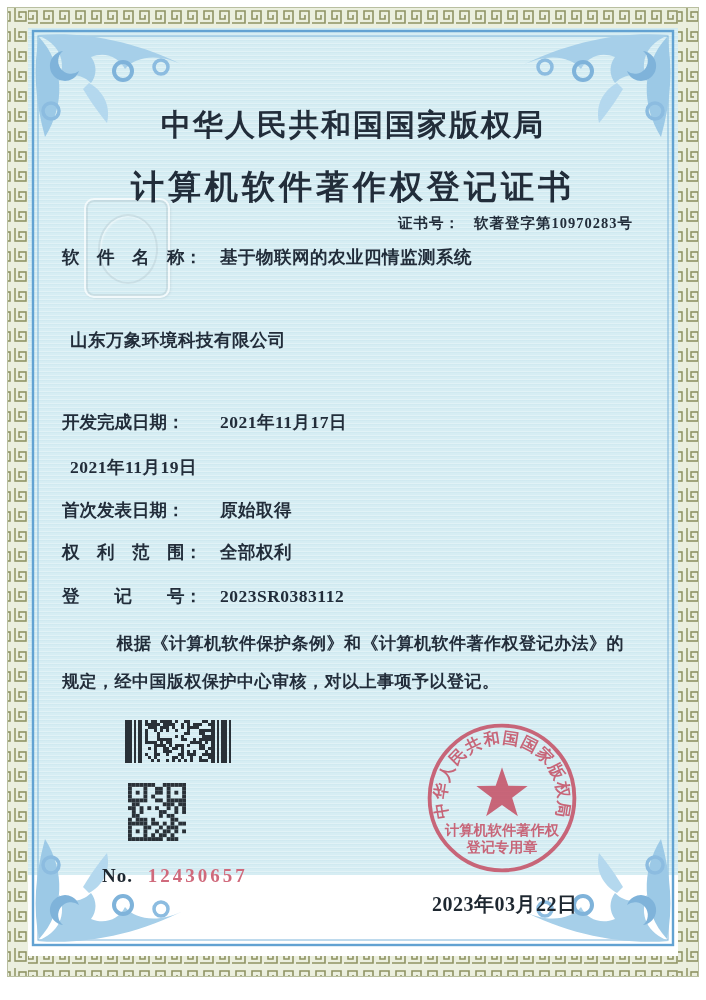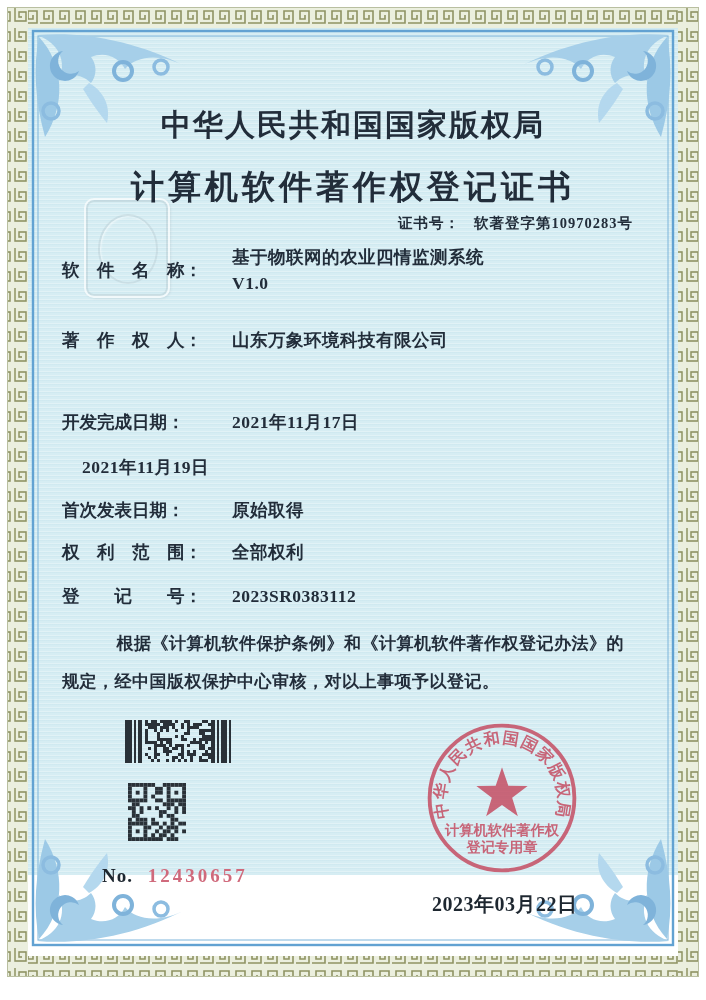--- a/index.html
+++ b/index.html
@@ -9,21 +9,21 @@
         background:#d6edf3;
         background-image:repeating-linear-gradient(to bottom, rgba(255,255,255,0.28) 0 1px, rgba(190,222,232,0.25) 1px 2px, rgba(214,237,243,0) 2px 4px);}
   .deco-svg{position:absolute;left:0;top:0;width:692px;height:978px;}
   .txt{position:absolute;color:#222d3a;}
   .title1{left:0;top:98px;width:100%;text-align:center;font-size:30px;font-weight:bold;letter-spacing:2px;}
   .title2{left:0;top:148px;width:100%;text-align:center;font-size:33px;font-weight:bold;letter-spacing:4px;margin-top:10px;}
   .certno{top:207px;right:66px;font-size:14.5px;font-weight:bold;letter-spacing:1px;text-align:center;}
   .certno .sp{display:inline-block;width:14px;}
   .field{position:absolute;left:55px;display:flex;align-items:center;color:#222d3a;}
   .flabel{display:inline-block;width:150px;font-size:17.5px;font-weight:bold;white-space:nowrap;}
-  .fvalue{display:inline-block;margin-left:20px;font-size:17.5px;font-weight:bold;letter-spacing:0.5px;}
+  .fvalue{display:inline-block;margin-left:8px;font-size:17.5px;font-weight:bold;letter-spacing:0.5px;}
   .fvalue2{display:block;font-size:17.5px;font-weight:bold;margin-top:4px;}
   .stmt{left:55px;width:595px;font-size:17px;font-weight:bold;letter-spacing:0.5px;line-height:1.4;}
   .indent{text-indent:3.2em;}
   .emblem{position:absolute;left:77px;top:191px;width:82px;height:96px;border-radius:10px;
           border:2px solid rgba(255,255,255,0.85);
           box-shadow:inset 0 0 0 2px rgba(150,165,172,0.28), 1px 1px 2px rgba(150,165,172,0.25);opacity:0.8;}
   .emblem .inner{position:absolute;left:12px;top:14px;width:56px;height:66px;border-radius:50%;
           border:2px solid rgba(160,175,182,0.3);box-shadow:inset 1px 1px 2px rgba(255,255,255,0.7);}
   .barcode{position:absolute;left:118px;top:713px;width:108px;height:43px;}
   .qr{position:absolute;left:121px;top:776px;width:58px;height:58px;}
@@ -83,25 +83,23 @@
     <div class="txt title2">计算机软件著作权登记证书</div>
 
     <div class="txt certno">
       <span>证书号：</span><span class="sp"></span><span>软著登字第10970283号</span>
     </div>
 
     <div class="field" style="top:238px">
       <span class="flabel">软　件　名　称：</span>
       <span class="fvalue">
         <span>基于物联网的农业四情监测系统</span>
-        <span class="fvalue2">V1.0</span>
       </span>
     </div>
     <div class="field" style="top:321px">
-      <span class="flabel">著　作　权　人：</span>
       <span class="fvalue">山东万象环境科技有限公司</span>
     </div>
     <div class="field" style="top:403px">
       <span class="flabel">开发完成日期：</span>
       <span class="fvalue">2021年11月17日</span>
     </div>
     <div class="field" style="top:448px">
       <span class="fvalue">2021年11月19日</span>
     </div>
     <div class="field" style="top:491px">

